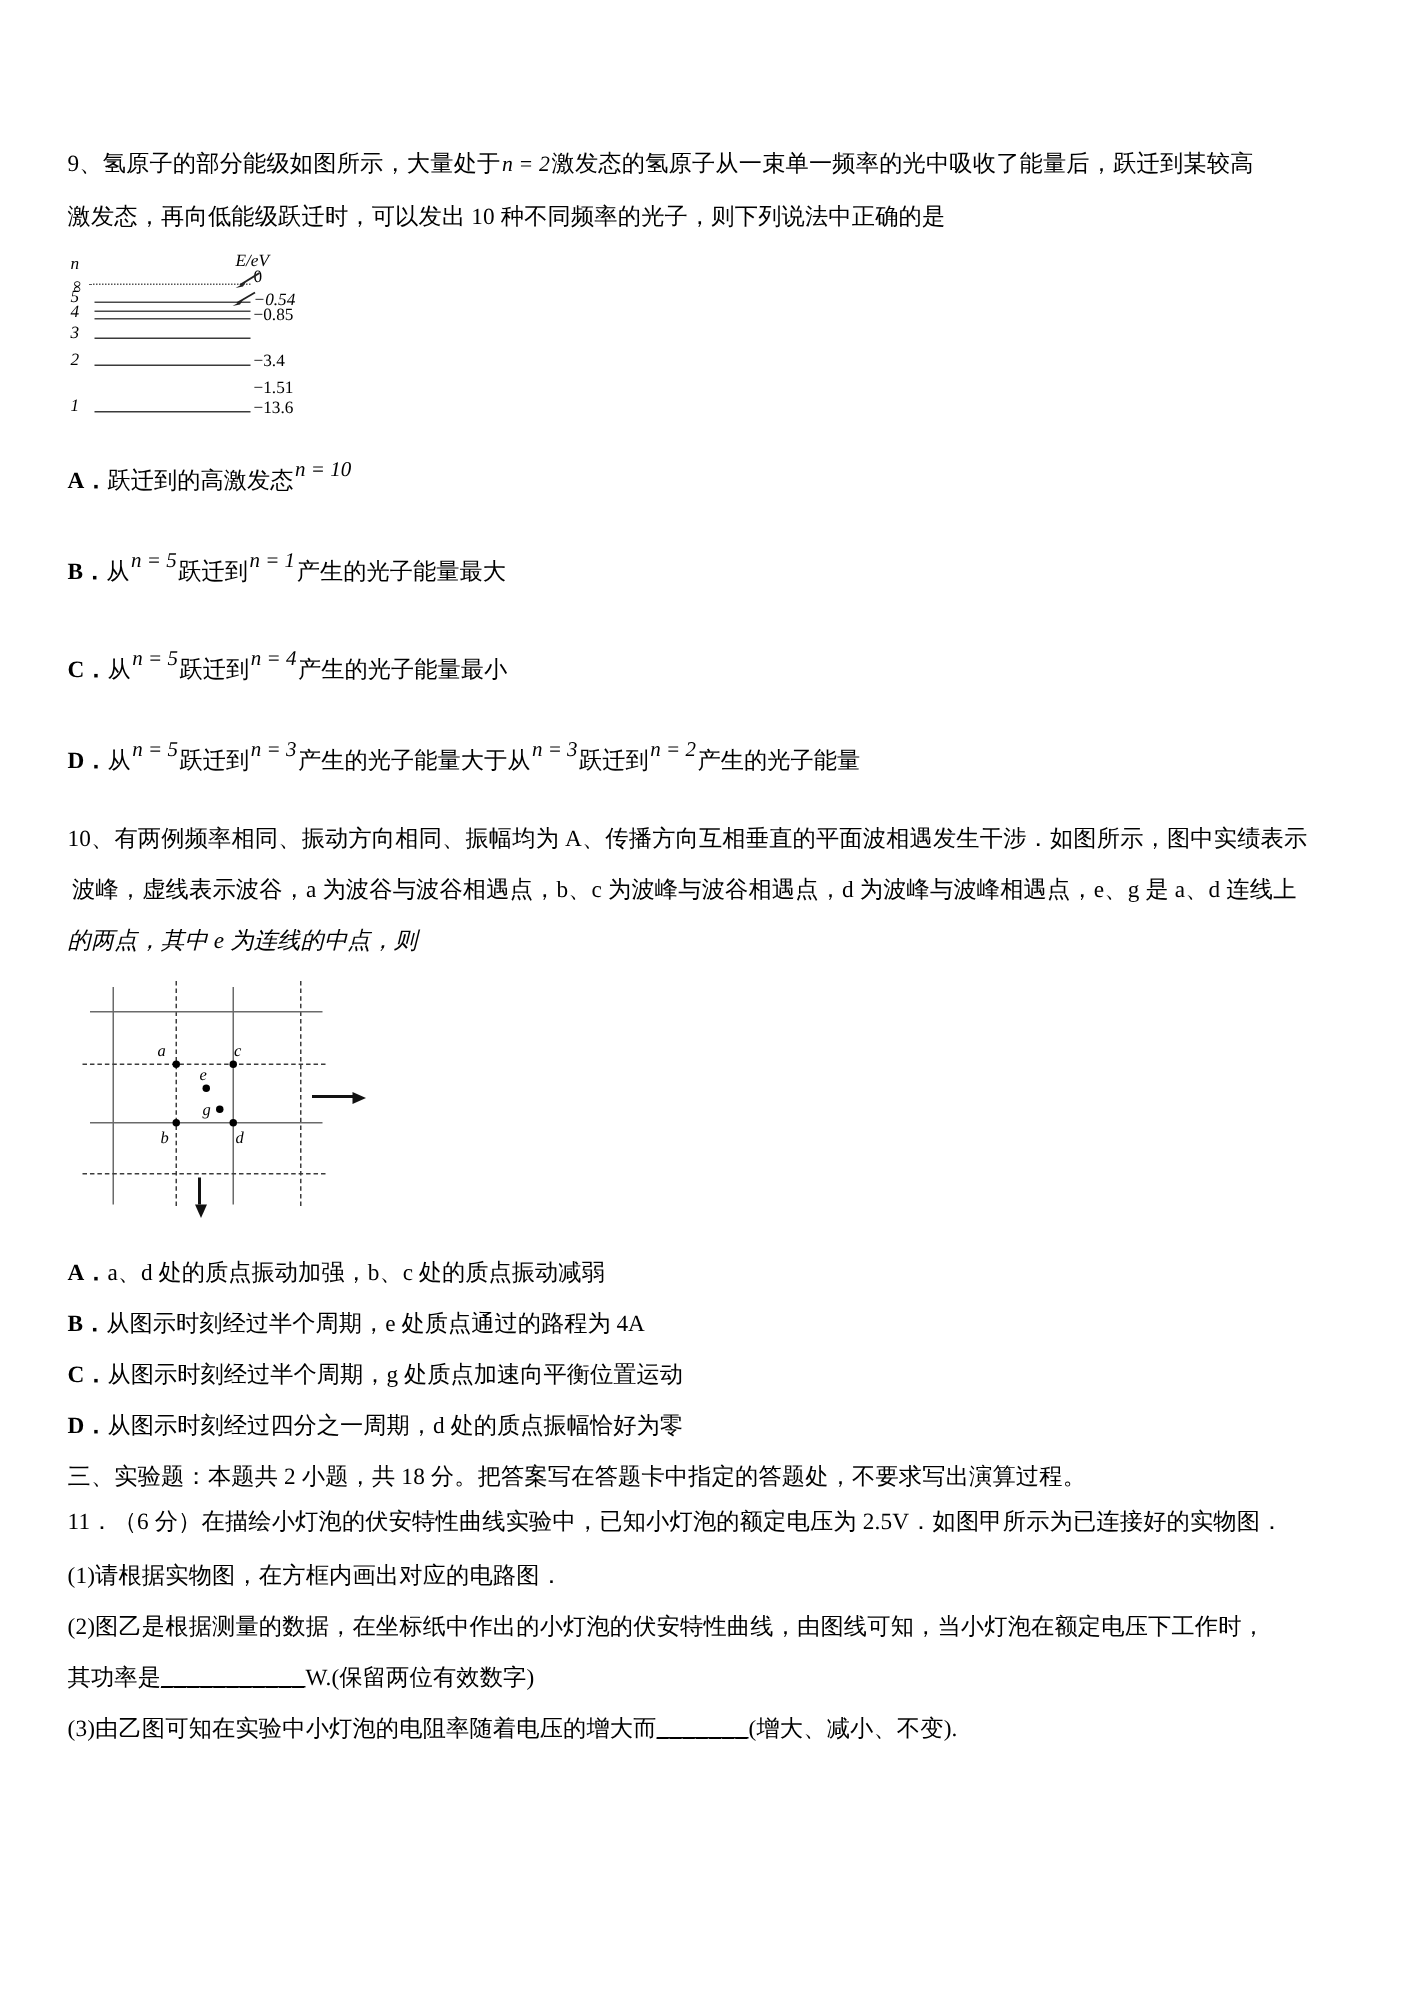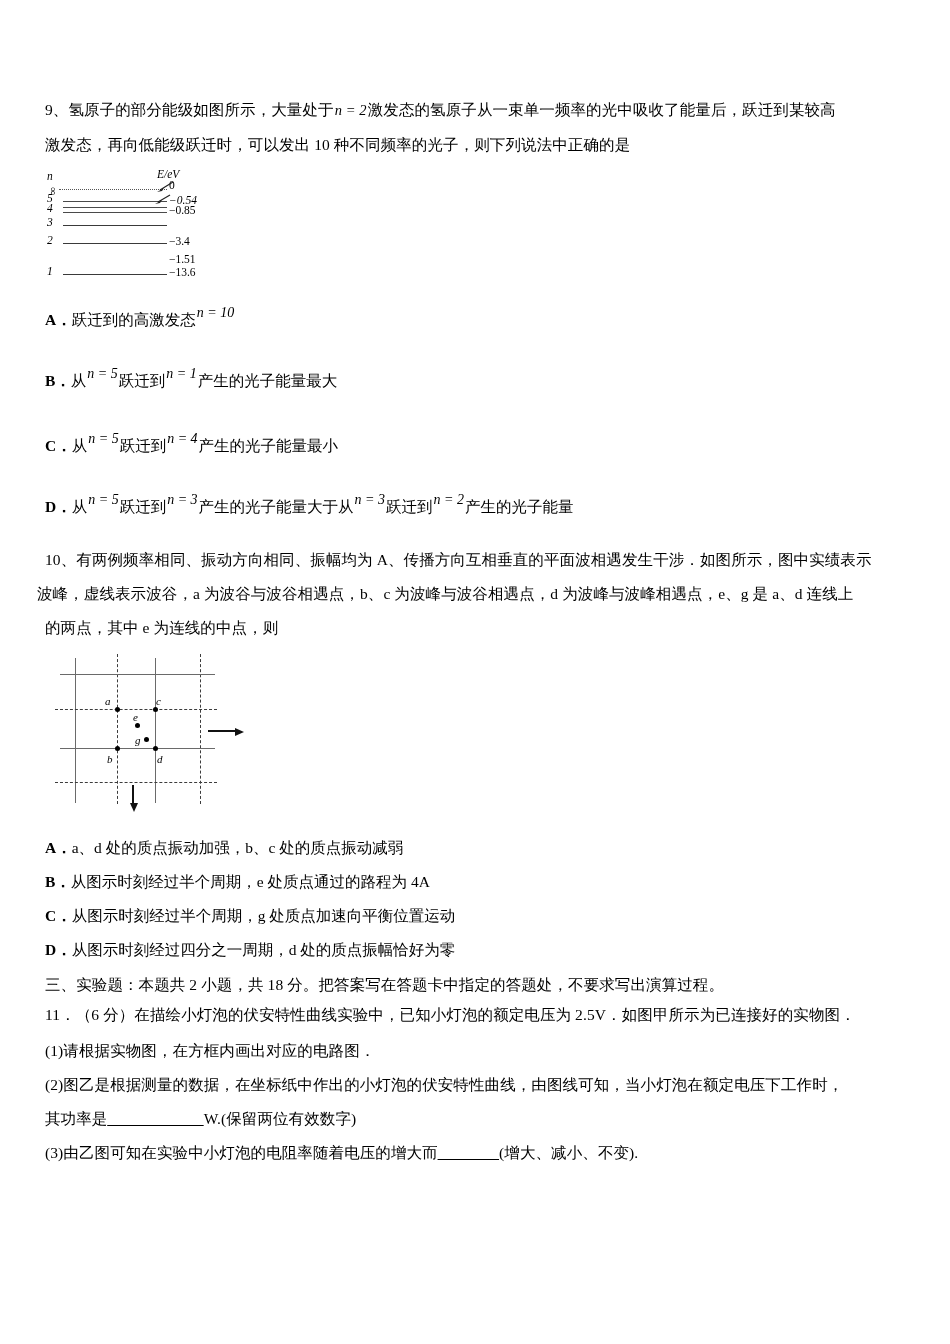--- a/index.html
+++ b/index.html
@@ -226,22 +226,22 @@
 
   <div class="opt" style="left:45px; top:436px;">
     <span class="opt-letter">C．</span><span>从</span><span class="sup-eq">n = 5</span><span>跃迁到</span><span class="sup-eq">n = 4</span><span>产生的光子能量最小</span>
   </div>
 
   <div class="opt" style="left:45px; top:497px;">
     <span class="opt-letter">D．</span><span>从</span><span class="sup-eq">n = 5</span><span>跃迁到</span><span class="sup-eq">n = 3</span><span>产生的光子能量大于从</span><span class="sup-eq">n = 3</span><span>跃迁到</span><span class="sup-eq">n = 2</span><span>产生的光子能量</span>
   </div>
 
   <div class="q-line" style="left:45px; top:549px;">10、有两例频率相同、振动方向相同、振幅均为 A、传播方向互相垂直的平面波相遇发生干涉．如图所示，图中实绩表示</div>
-  <div class="q-line" style="left:37px; top:583px;">波峰，虚线表示波谷，a 为波谷与波谷相遇点，b、c 为波峰与波谷相遇点，d 为波峰与波峰相遇点，e、g 是 a、d 连线上</div>
-  <div class="q-line" style="left:45px; top:617px;">的两点，其中 e 为连线的中点，则</div>
+  <div class="q-line" style="left:48px; top:583px;">波峰，虚线表示波谷，a 为波谷与波谷相遇点，b、c 为波峰与波谷相遇点，d 为波峰与波峰相遇点，e、g 是 a、d 连线上</div>
+  <div class="q-line" style="left:45px; top:617px;font-style:italic;">的两点，其中 e 为连线的中点，则</div>
 
   <div class="wave-diagram">
 
     <div class="wd-solid-v" style="left:20px; top:6px; height:145px;"></div>
     <div class="wd-solid-v" style="left:100px; top:6px; height:145px;"></div>
 
     <div class="wd-dash-v" style="left:62px; top:2px; height:150px;"></div>
     <div class="wd-dash-v" style="left:145px; top:2px; height:150px;"></div>
 
     <div class="wd-solid-h" style="left:5px; top:22px; width:155px;"></div>

